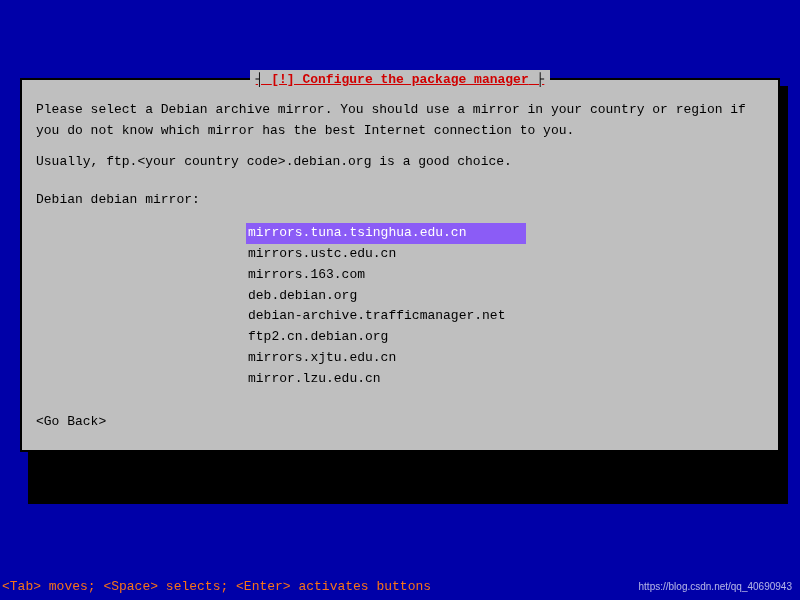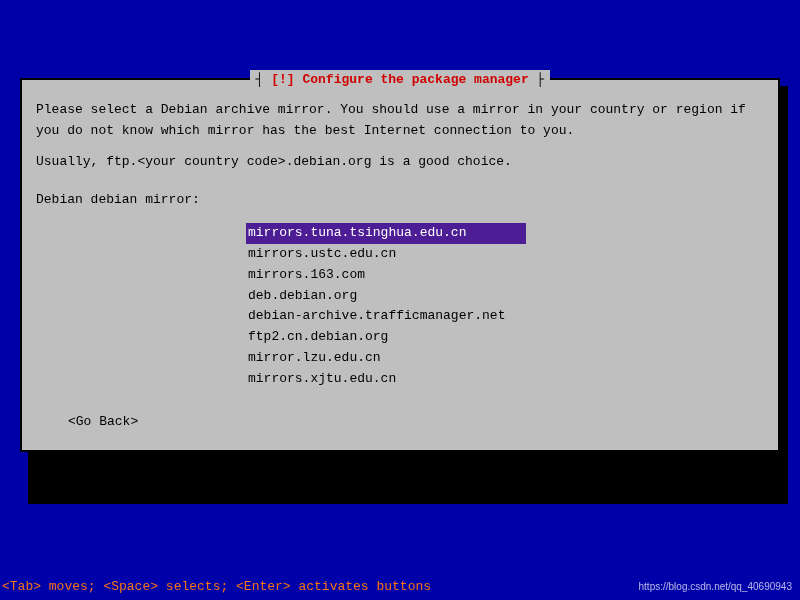--- a/index.html
+++ b/index.html
@@ -32,37 +32,38 @@
       position: absolute;
       top: -10px; left: 0; right: 0;
       text-align: center;
     }
     .title {
       display: inline-block;
       background: #bfbfbf;
       color: #d00000;
       padding: 0 6px;
       font-weight: bold;
+      text-decoration: underline;
     }
     .title::before { content: "┤ "; color: #000; }
     .title::after  { content: " ├"; color: #000; }
     .para { margin-top: 10px; white-space: pre-wrap; }
     .label { margin-top: 18px; }
     .mirror-list { margin-top: 12px; margin-left: 210px; }
     .mirror {
       display: block;
       padding: 0 2px;
       white-space: pre;
     }
     .mirror.selected {
-      background: #4c1d95;
+      background: #8b5cf6;
       color: #fff;
       width: 280px;
     }
-    .goback { margin-top: 22px; margin-left: 32px; }
+    .goback { margin-top: 22px; }
     .bottom-hint {
       position: absolute;
       left: 2px; bottom: 6px;
       color: #f97316;
     }
     .watermark {
       position: absolute;
       right: 8px; bottom: 8px;
       color: rgba(255,255,255,0.7);
       font-family: Arial, sans-serif;
@@ -81,20 +82,20 @@
   <div class="para">Please select a Debian archive mirror. You should use a mirror in your country or region if you do not know which mirror has the best Internet connection to you.</div>
   <div class="para">Usually, ftp.&lt;your country code&gt;.debian.org is a good choice.</div>
   <div class="label">Debian debian mirror:</div>
   <div class="mirror-list">
     <span class="mirror selected">mirrors.tuna.tsinghua.edu.cn</span>
     <span class="mirror">mirrors.ustc.edu.cn</span>
     <span class="mirror">mirrors.163.com</span>
     <span class="mirror">deb.debian.org</span>
     <span class="mirror">debian-archive.trafficmanager.net</span>
     <span class="mirror">ftp2.cn.debian.org</span>
+    <span class="mirror">mirrors.xjtu.edu.cn</span>
     <span class="mirror">mirror.lzu.edu.cn</span>
-    <span class="mirror">mirrors.xjtu.edu.cn</span>
   </div>
   <div class="goback">&lt;Go Back&gt;</div>
 </div>
 
 <div class="bottom-hint">&lt;Tab&gt; moves; &lt;Space&gt; selects; &lt;Enter&gt; activates buttons</div>
 <div class="watermark">https://blog.csdn.net/qq_40690943</div>
 
 </body></html>

